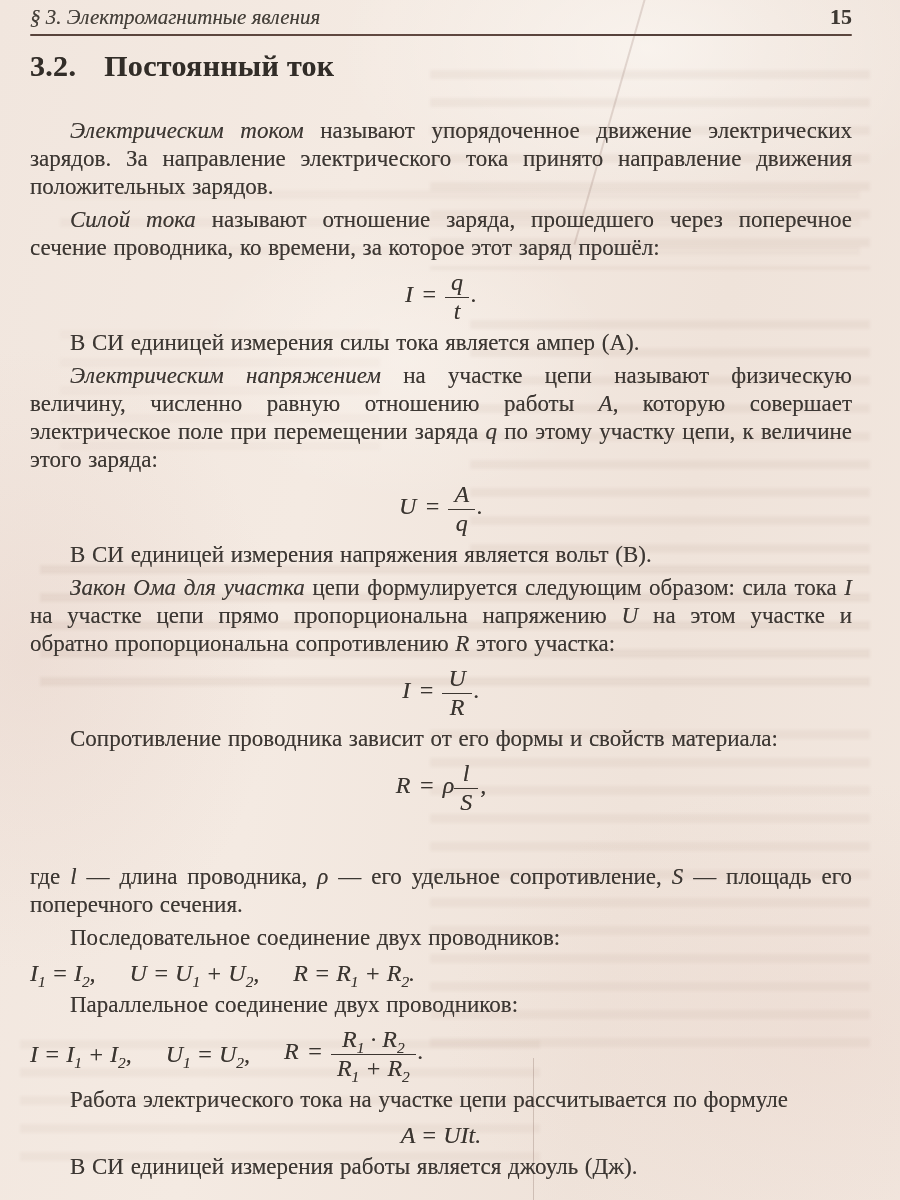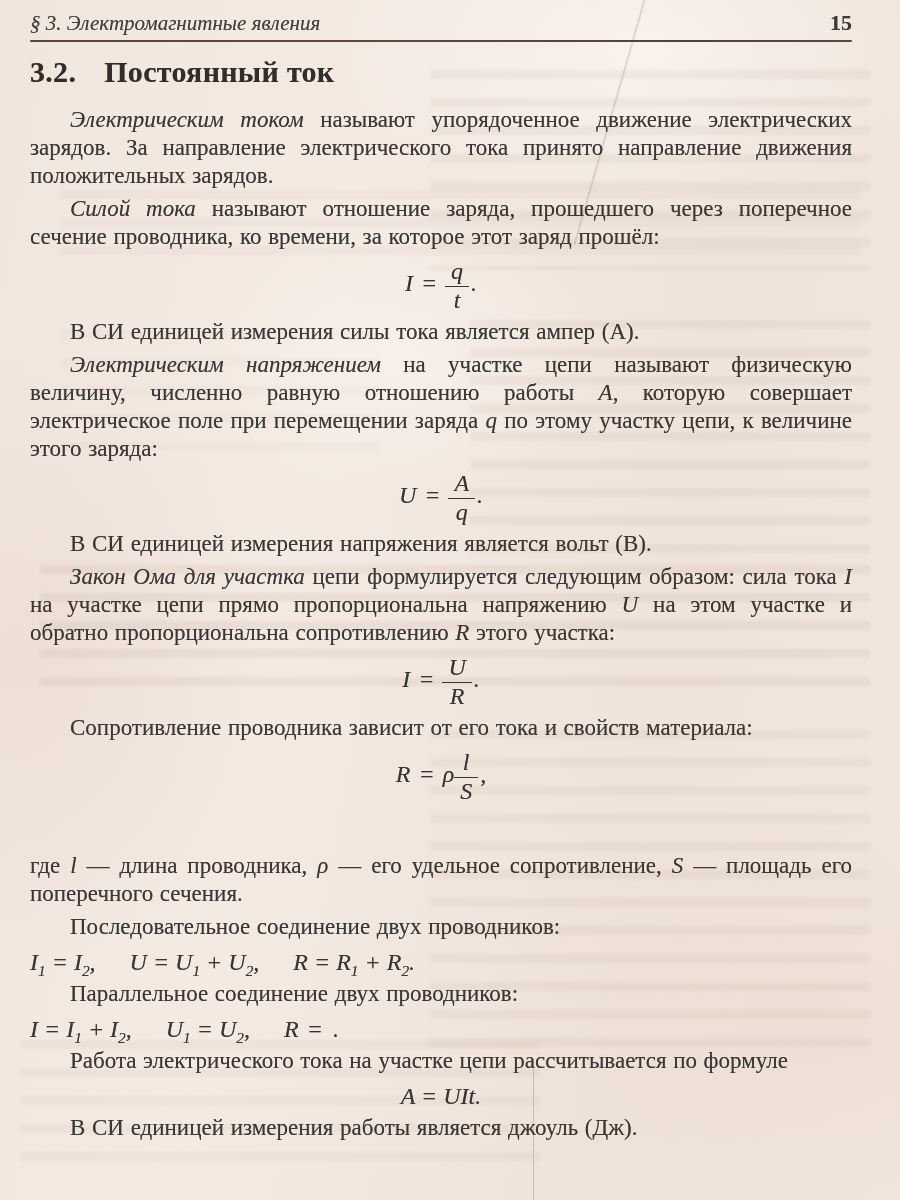--- a/index.html
+++ b/index.html
@@ -22,36 +22,36 @@
   .bl3{left:470px;top:320px;width:400px;height:240px;opacity:.55;}
   .bl4{left:40px;top:565px;width:830px;height:140px;opacity:.7;}
   .bl5{left:430px;top:730px;width:440px;height:330px;opacity:.5;}
   .bl6{left:20px;top:1040px;width:520px;height:130px;opacity:.45;}
   .bl7{left:60px;top:330px;width:320px;height:120px;opacity:.25;}
   .scratch{position:absolute;left:612px;top:-30px;width:2px;height:280px;
       transform:rotate(16deg);background:rgba(140,110,100,.22);filter:blur(.6px);}
   .crease{position:absolute;left:533px;top:1058px;width:1px;height:142px;
       background:rgba(122,93,81,.28);filter:blur(.4px);}
 
-  .page-inner{position:relative;z-index:2;padding:10px 48px 0 30px;}
+  .page-inner{position:relative;z-index:2;padding:4px 48px 0 30px;}
 
   .running-row{display:flex;justify-content:space-between;align-items:baseline;}
   .rh{font-style:italic;font-size:21px;line-height:26px;color:#45403a;
       text-shadow:0 0 .5px rgba(64,56,50,.55);}
   .pn{font-size:22px;line-height:26px;color:#3e3933;text-shadow:0 0 .5px rgba(64,56,50,.5);font-weight:bold;}
   .rule{height:2px;margin-top:4px;border-radius:1px;
       background:linear-gradient(90deg,#57433b,#614941 45%,#53403a 80%,#5b463e);}
 
   h1{margin:12px 0 0 0;font-size:30px;line-height:36px;font-weight:bold;
      color:#322d28;letter-spacing:.3px;text-shadow:0 0 .6px rgba(50,45,40,.5);}
   h1 .sec-num{display:inline-block;margin-right:28px;}
 
   p{margin:5px 0 0 0;font-size:23px;line-height:28px;text-align:justify;
     text-indent:40px;word-spacing:.04em;text-shadow:0 0 .5px rgba(62,54,48,.55);}
-  p.first{margin-top:16px;}
+  p.first{margin-top:33px;}
   p.noindent{text-indent:0;margin-top:48px;}
   p i{font-style:italic;}
 
   .formula{margin:8px 0 4px;text-align:center;font-style:italic;font-size:24px;
     line-height:26px;color:#3a3530;text-shadow:0 0 .5px rgba(58,50,44,.55);}
   .meq{padding:0 8px;}
   .mtail{padding-left:2px;}
   .frac{display:inline-block;vertical-align:middle;text-align:center;line-height:1.04;}
   .frac .num{display:block;padding:0 6px 2px;}
   .frac .den{display:block;border-top:1.6px solid #3c3631;padding:1px 6px 0;}
@@ -94,40 +94,40 @@
   <p><i>Электрическим напряжением</i> на участке цепи называют физическую величину, численно равную отношению работы <i>A</i>, которую совершает электрическое поле при перемещении заряда <i>q</i> по этому участку цепи, к величине этого заряда:</p>
 
   <div class="formula"><span>U</span><span class="meq">=</span><span class="frac"><span class="num">A</span><span class="den">q</span></span><span class="mtail">.</span></div>
 
   <p>В СИ единицей измерения напряжения является вольт (В).</p>
 
   <p><i>Закон Ома для участка</i> цепи формулируется следующим образом: сила тока <i>I</i> на участке цепи прямо пропорциональна напряжению <i>U</i> на этом участке и обратно пропорциональна сопротивлению <i>R</i> этого участка:</p>
 
   <div class="formula"><span>I</span><span class="meq">=</span><span class="frac"><span class="num">U</span><span class="den">R</span></span><span class="mtail">.</span></div>
 
-  <p>Сопротивление проводника зависит от его тока и свойств материала:</p>
+  <p>Сопротивление проводника зависит от его формы и свойств материала:</p>
 
   <div class="formula"><span>R</span><span class="meq">=</span><span>ρ</span><span class="frac"><span class="num">l</span><span class="den">S</span></span><span class="mtail">,</span></div>
 
   <p class="noindent">где <i>l</i> — длина проводника, <i>ρ</i> — его удельное сопротивление, <i>S</i> — площадь его поперечного сечения.</p>
 
   <p>Последовательное соединение двух проводников:</p>
 
   <div class="formula row">
       <span>I<sub>1</sub> = I<sub>2</sub>,</span>
       <span>U = U<sub>1</sub> + U<sub>2</sub>,</span>
       <span>R = R<sub>1</sub> + R<sub>2</sub>.</span>
     </div>
 
   <p>Параллельное соединение двух проводников:</p>
 
   <div class="formula row">
       <span>I = I<sub>1</sub> + I<sub>2</sub>,</span>
       <span>U<sub>1</sub> = U<sub>2</sub>,</span>
-      <span><span>R</span><span class="meq">=</span><span class="mtail">.</span></span>
+      <span><span>R</span><span class="meq">=</span><span class="frac"><span class="num">R<sub>1</sub> · R<sub>2</sub></span><span class="den">R<sub>1</sub> + R<sub>2</sub></span></span><span class="mtail">.</span></span>
     </div>
 
   <p>Работа электрического тока на участке цепи рассчитывается по формуле</p>
 
   <div class="formula"><span>A = UIt.</span></div>
 
   <p>В СИ единицей измерения работы является джоуль (Дж).</p>
 
 </div>
 

